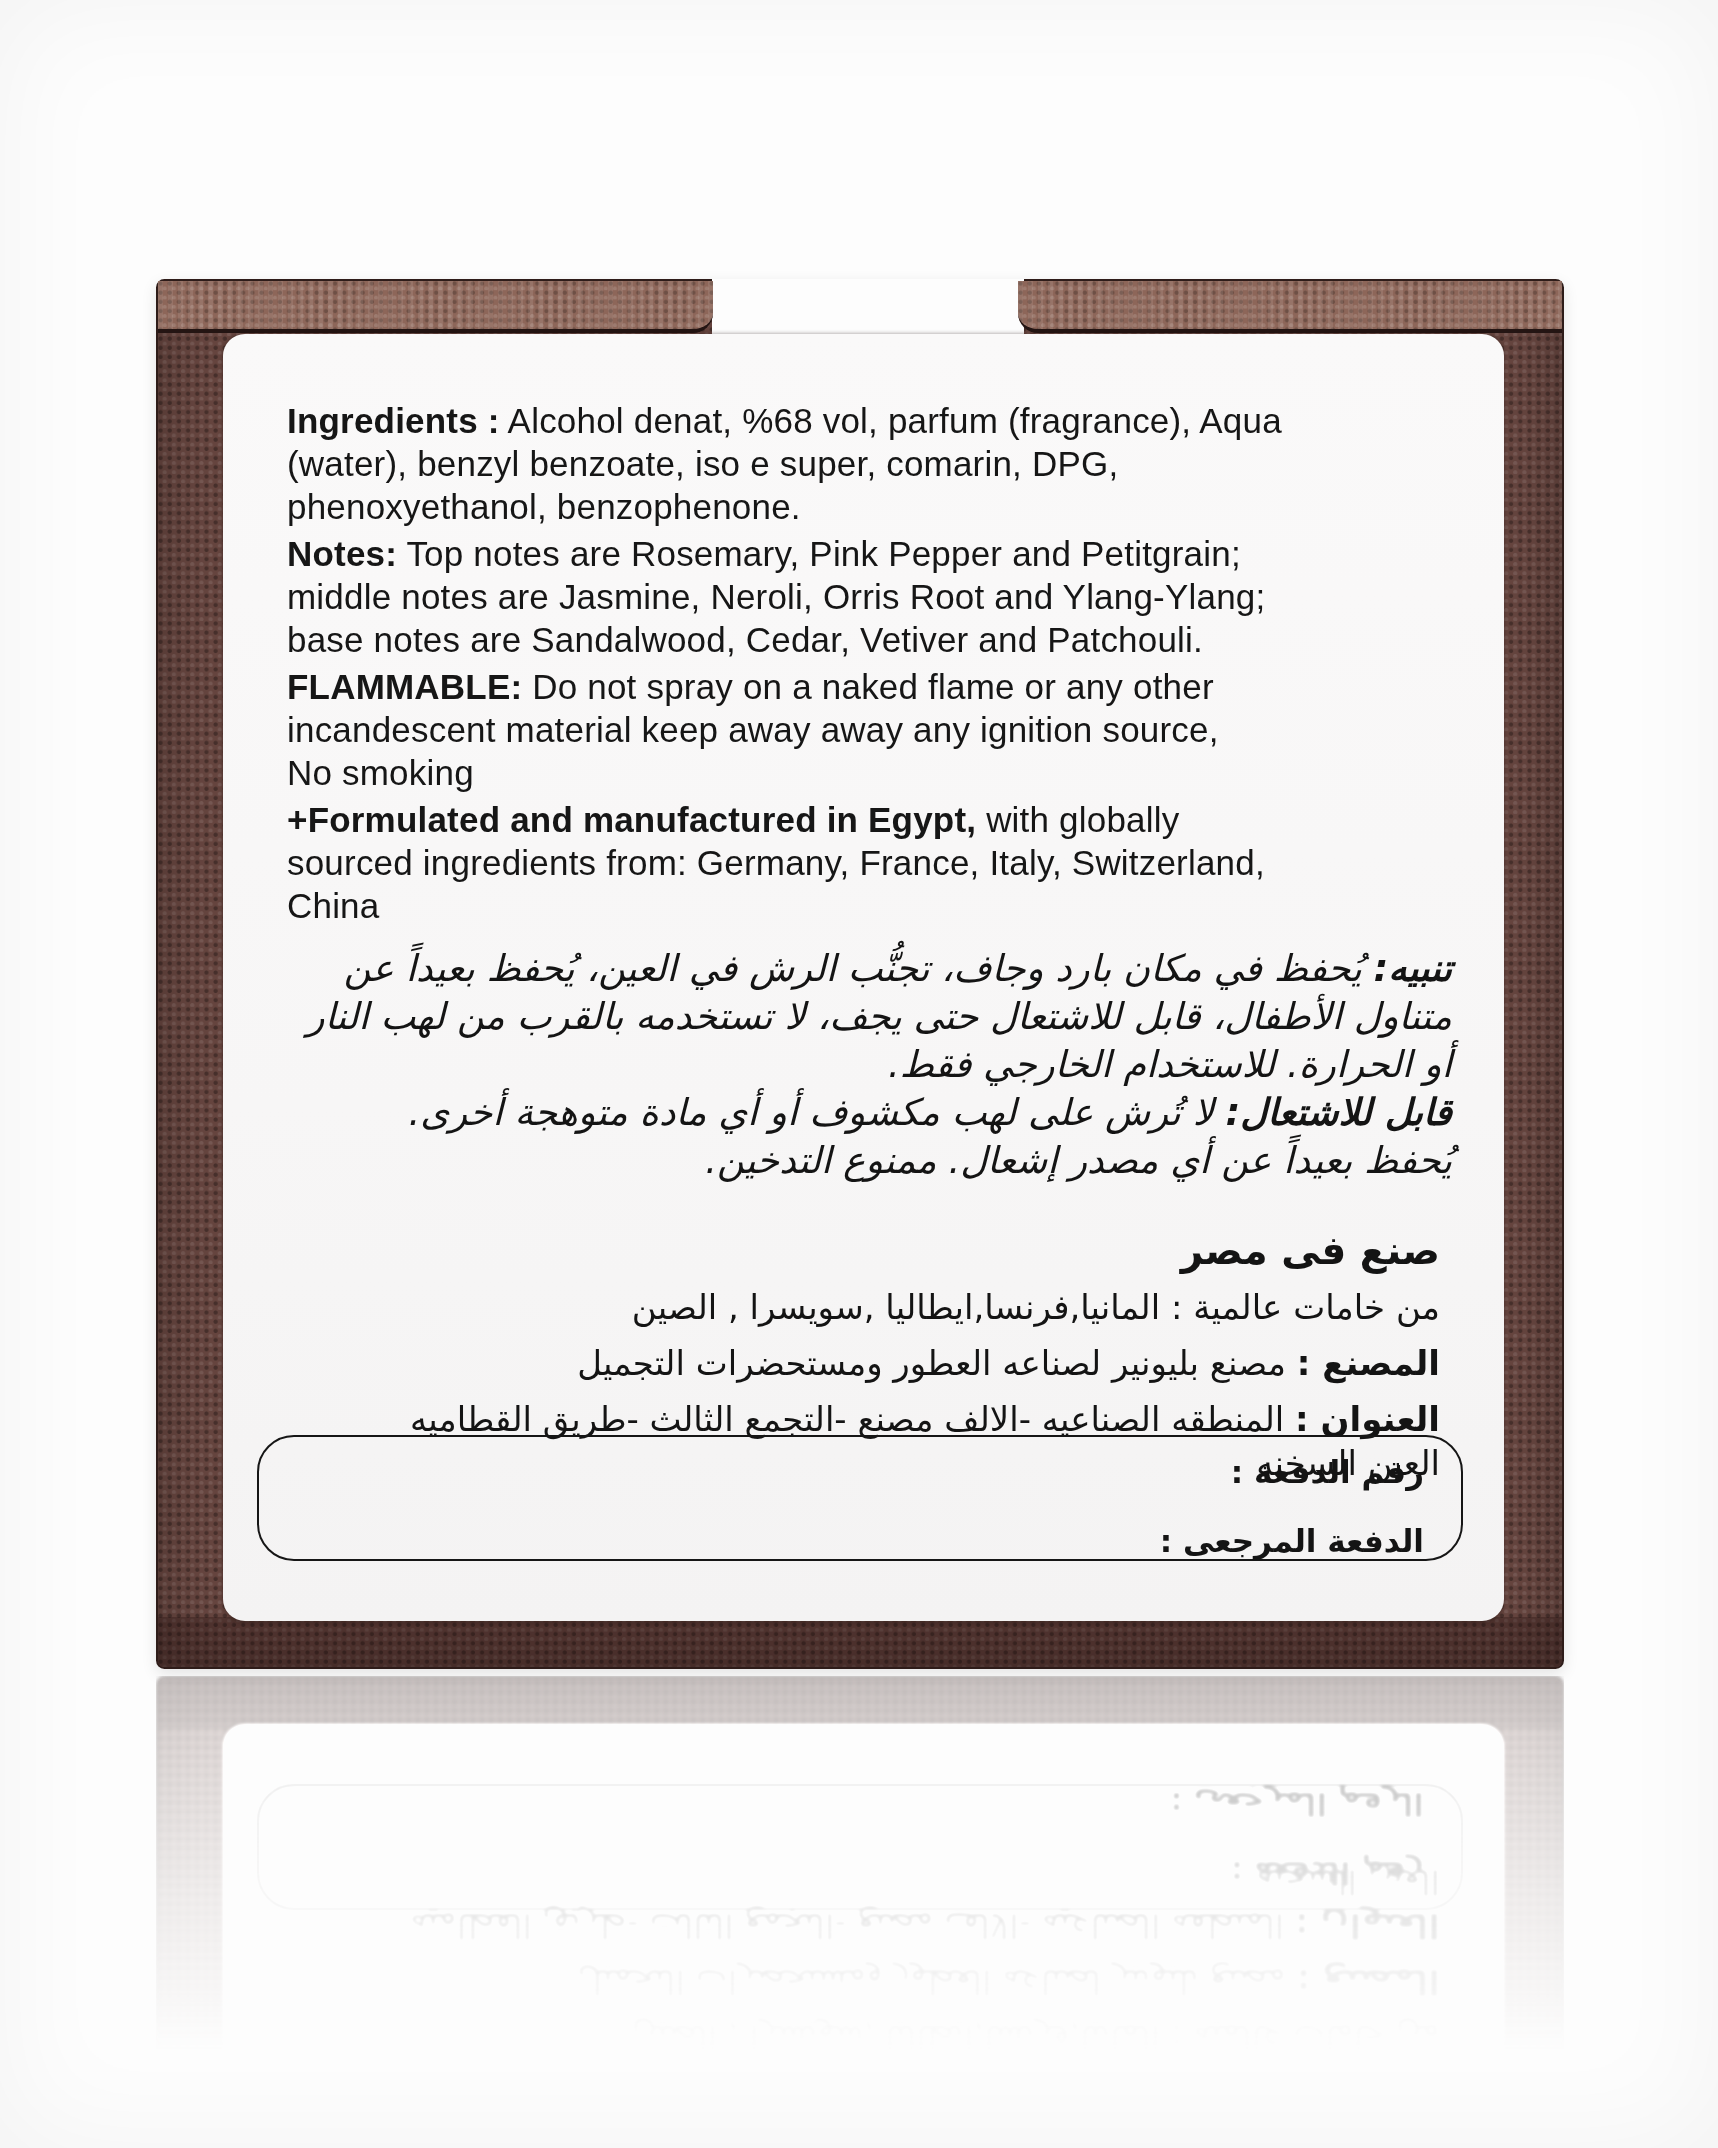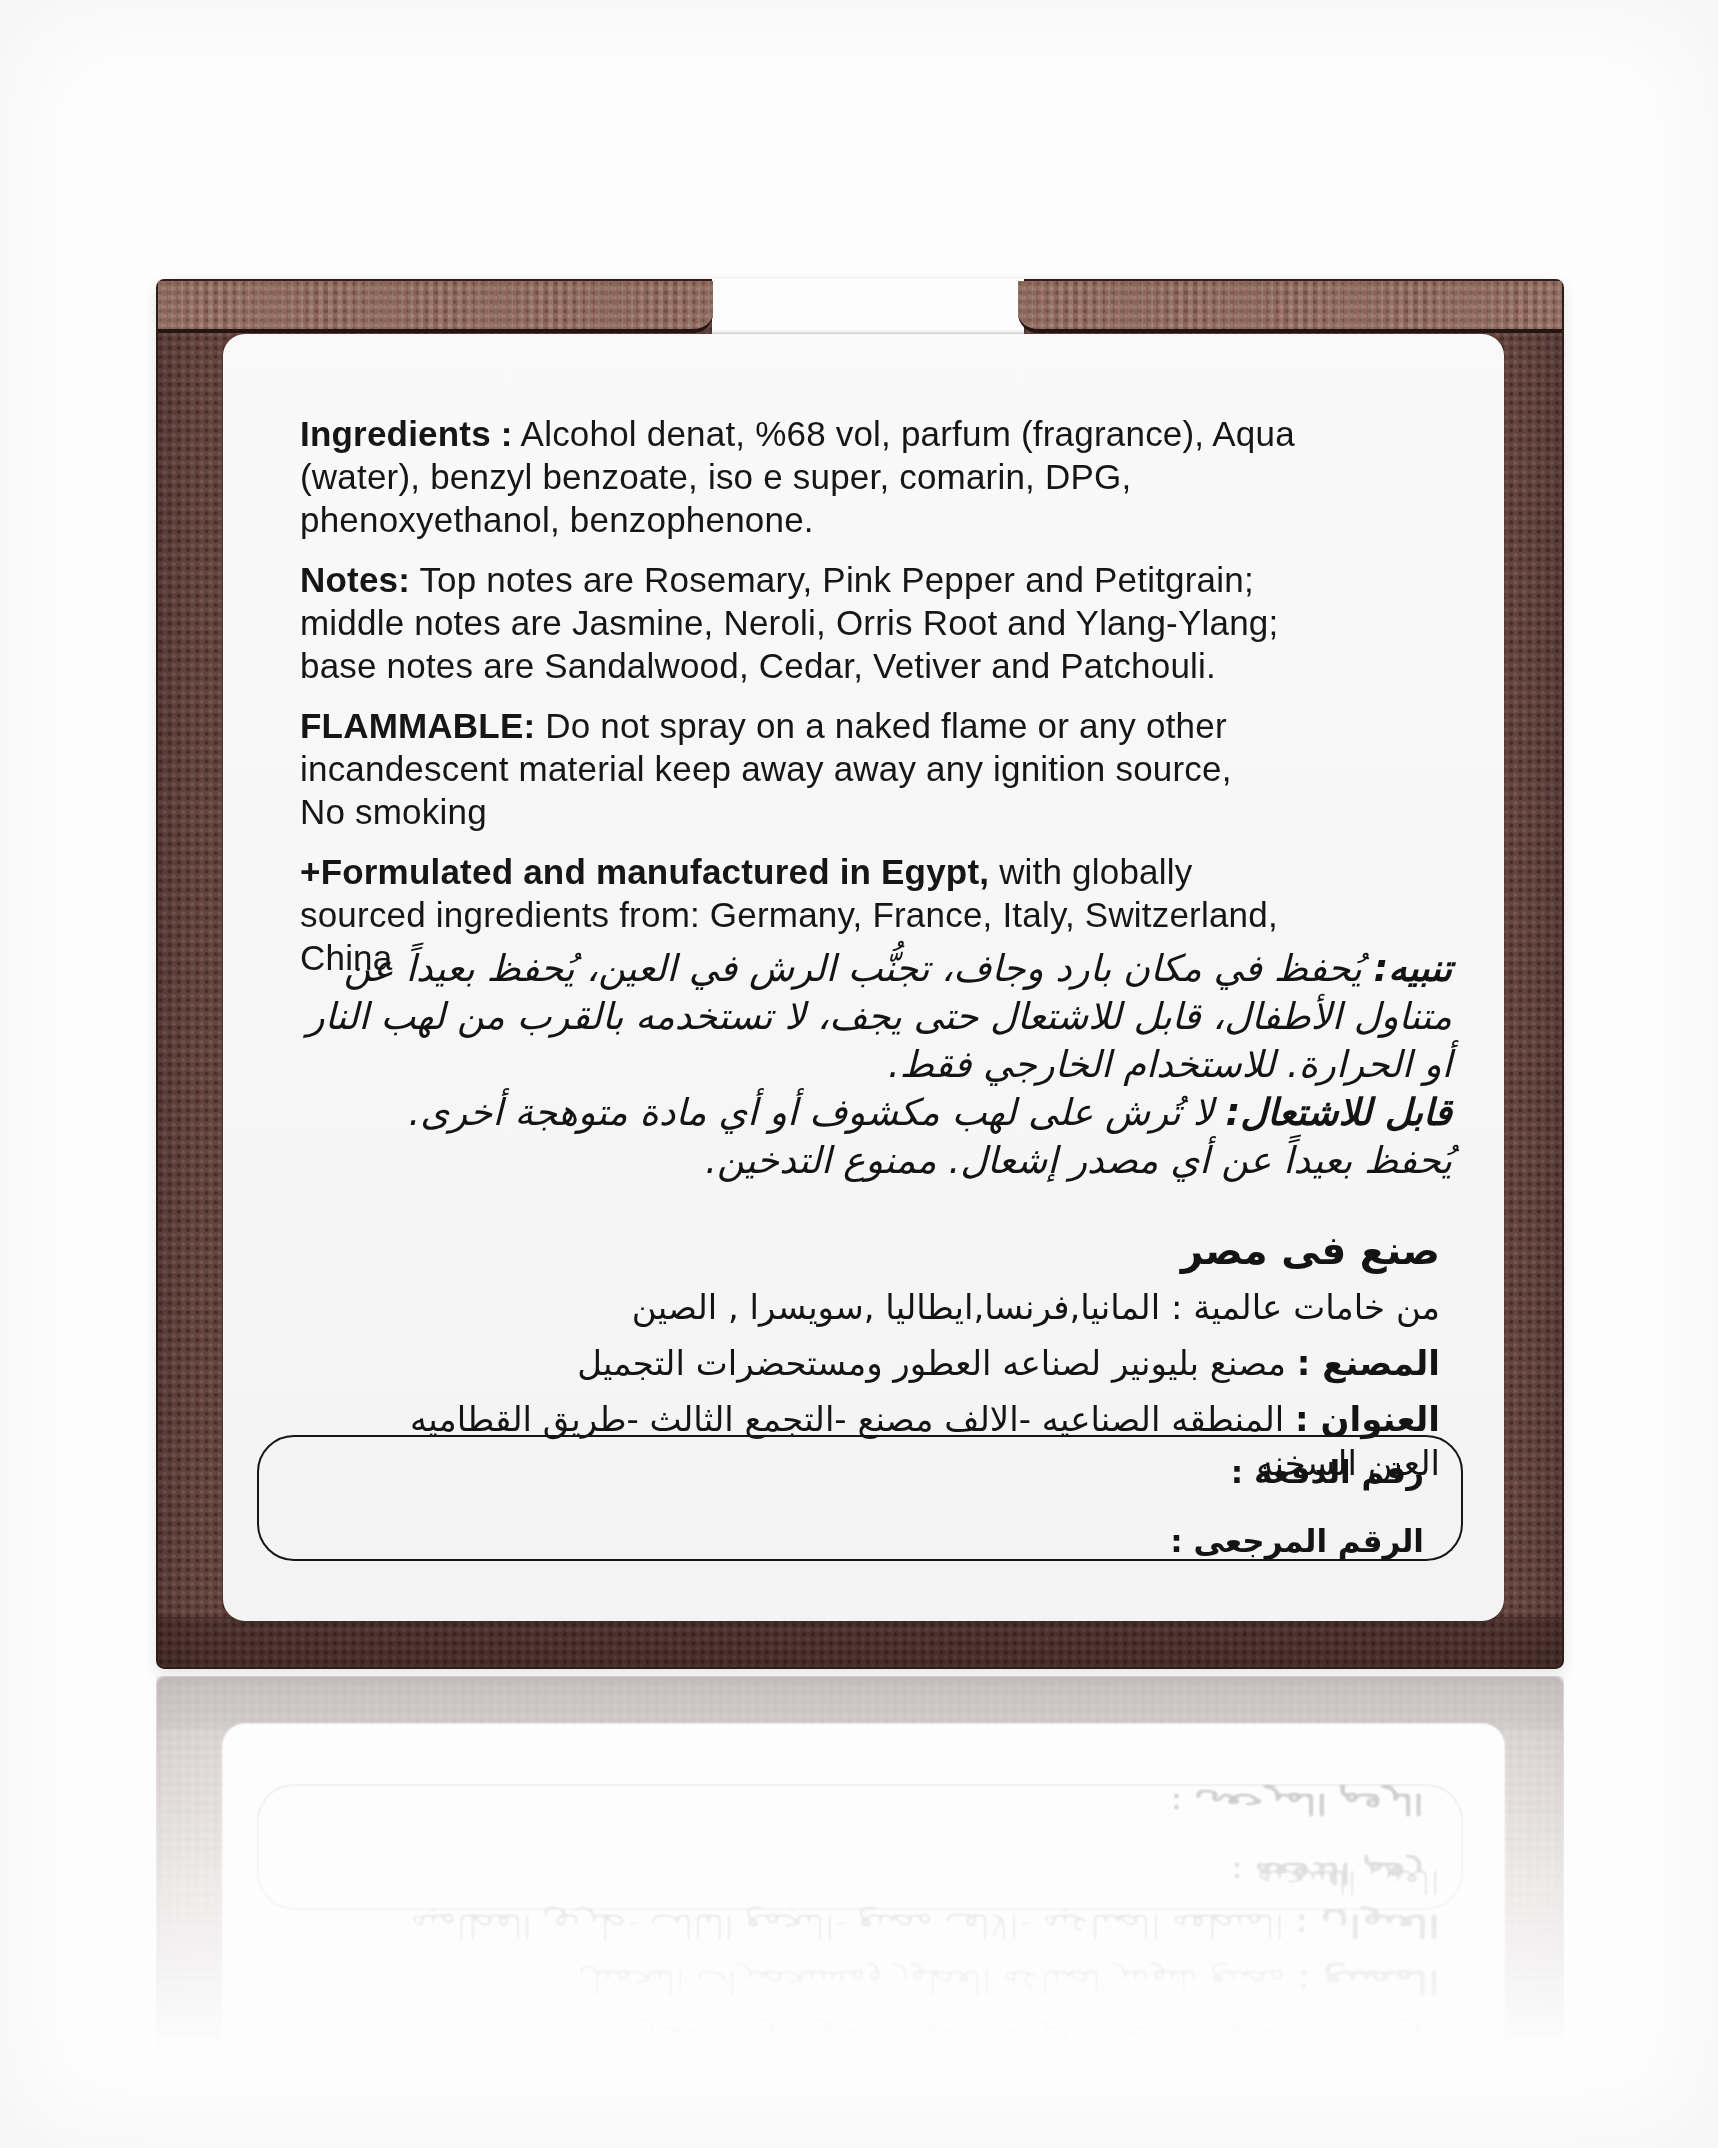--- a/index.html
+++ b/index.html
@@ -54,21 +54,21 @@
     border-radius:22px;
     box-shadow: 0 0.8px 4.2px rgba(30,15,10,.45);
   }
   .ml { white-space:pre-line; }
   .lead { font-weight:700; }
 
   .en-block {
     position:absolute; left:60px; right:47px; top:61px;
     font-size:35px; line-height:43px; letter-spacing:0.2px; color:#161616;
   }
-  .en-block p { margin:17px; }
+  .en-block p { margin:4px; }
 
   .ar { direction:rtl; text-align:right; font-family:"DejaVu Sans", sans-serif; color:#141414; }
 
   .ar-warning {
     position:absolute; right:52px; left:49px; top:611px;
     font-size:37px; line-height:48px;
   }
   .ar-warning p { margin:0;font-style:italic; }
 
   .ar-made {
@@ -144,21 +144,21 @@
       <div class="ar ar-made">
         <p class="made-heading">صنع فى مصر</p>
         <p>من خامات عالمية : المانيا,فرنسا,ايطاليا ,سويسرا , الصين</p>
         <p><b class="lead">المصنع :</b><span class="ml"> مصنع بليونير لصناعه العطور ومستحضرات التجميل</span></p>
         <p><b class="lead">العنوان :</b><span class="ml"> المنطقه الصناعيه -الالف مصنع -التجمع الثالث -طريق القطاميه
 العين السخنه</span></p>
       </div>
 
       <div class="batch-box">
         <div class="bb-line">رقم الدفعة :</div>
-        <div class="bb-line">الرقم المرجعى :</div>
+        <div class="bb-line">الدفعة المرجعى :</div>
       </div>
 
     </div>
   </div>
 </div>
 
 <div class="reflection">
     <div class="box">
 
     <div class="bottom-shade"></div>

